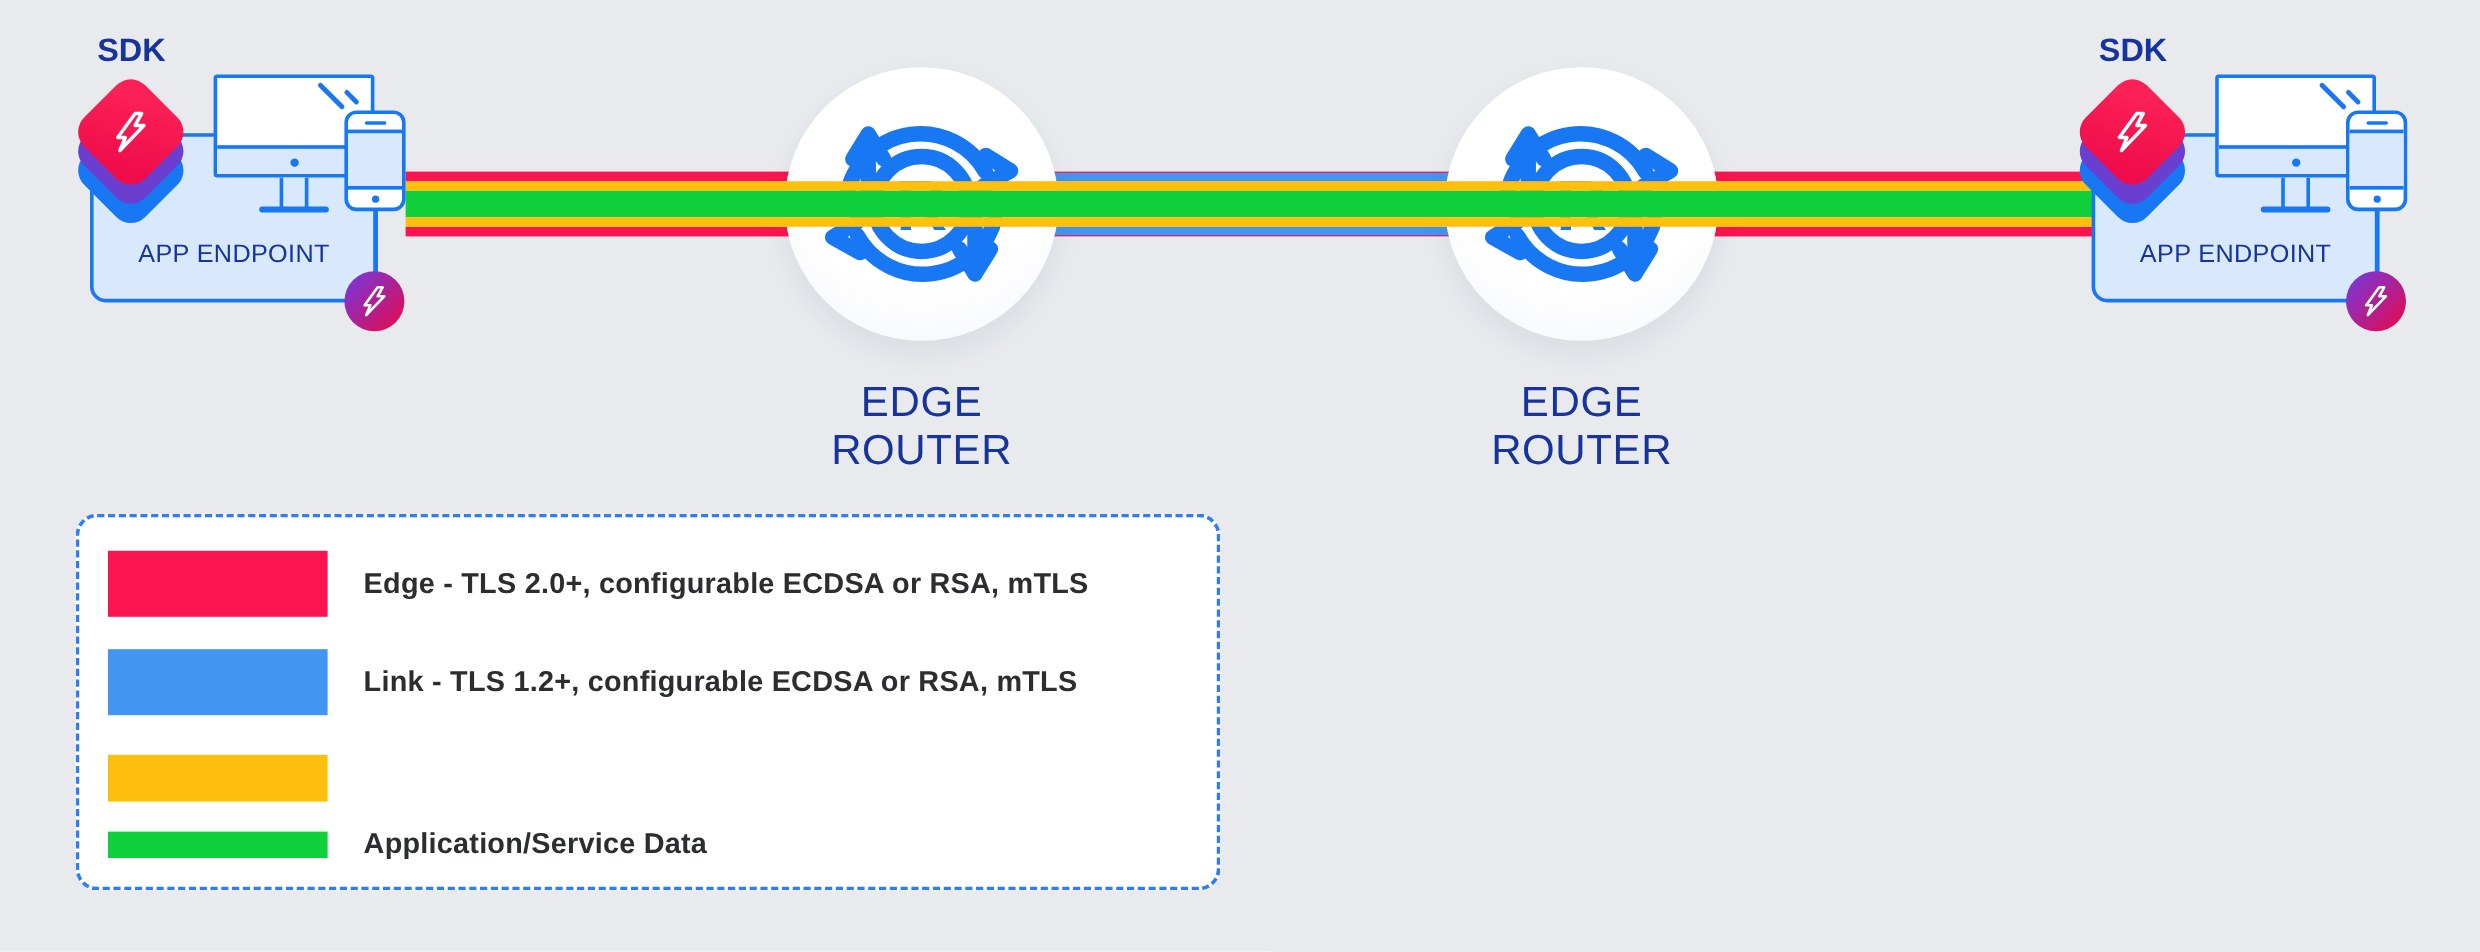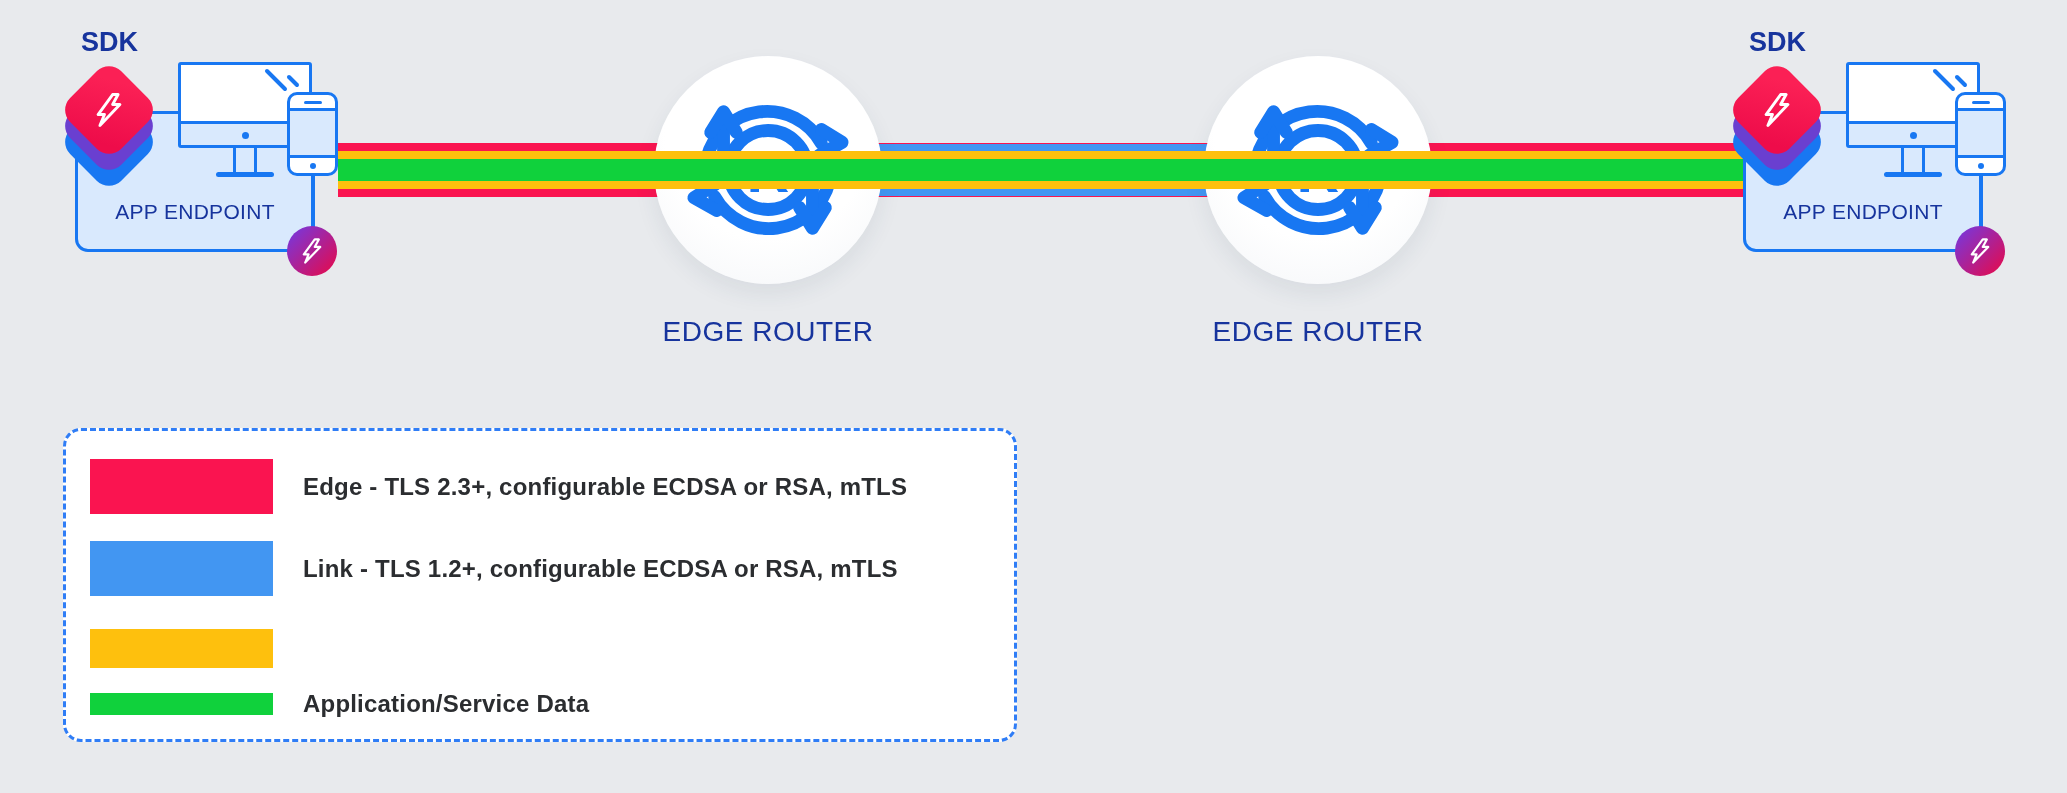--- a/index.html
+++ b/index.html
@@ -22,21 +22,21 @@
     position:absolute;top:56px;width:228px;height:228px;border-radius:50%;
     background:radial-gradient(circle at 50% 35%, #ffffff 55%, #f3f5f8 100%);
     box-shadow:0 10px 22px rgba(40,60,90,.08);z-index:3;
   }
   .router-circle.left{left:654px;} .router-circle.right{left:1204px;}
   .router-icon{position:absolute;top:86px;width:168px;height:168px;z-index:4;color:var(--outline-blue);}
   .router-icon.left{left:684px;} .router-icon.right{left:1234px;}
   .router-letter{font-family:"Liberation Sans",sans-serif;font-size:60px;font-weight:bold;fill:currentColor;}
   .router-label{
     position:absolute;top:316px;width:228px;text-align:center;z-index:6;
-    color:var(--navy-text);font-size:28px;font-weight:400;letter-spacing:.5px;
+    color:var(--navy-text);font-size:35px;font-weight:400;letter-spacing:.5px;
   }
   .router-label.left{left:654px;} .router-label.right{left:1204px;}
   
   .endpoint{position:absolute;top:19px;width:300px;height:262px;z-index:6;}
   .endpoint.left{left:55px;} .endpoint.right{left:1723px;}
   .sdk-label{position:absolute;left:26px;top:8px;font-size:27px;font-weight:600;color:var(--navy-text);}
   .ep-box{
     position:absolute;left:20px;top:92px;width:240px;height:141px;
     background:var(--box-fill);border:3px solid var(--outline-blue);border-radius:13px;
     box-sizing:border-box;
@@ -242,21 +242,21 @@
     <div class="badge">
       <svg width="30" height="30" viewBox="0 0 44 44">
         <path d="M 26 5 L 10 27 L 17 27 L 12 39 L 34 16 L 26 16 L 32 5 Z" fill="none" stroke="#ffffff" stroke-width="3.2" stroke-linejoin="round"></path>
       </svg>
     </div>
   </div>
 
   <div class="legend">
     <div class="legend-row r0">
       <div class="legend-swatch" style="background: rgb(250, 20, 80);"></div>
-      <div class="legend-label">Edge - TLS 2.3+, configurable ECDSA or RSA, mTLS</div>
+      <div class="legend-label">Edge - TLS 2.0+, configurable ECDSA or RSA, mTLS</div>
     </div>
     <div class="legend-row r1">
       <div class="legend-swatch" style="background: rgb(66, 150, 242);"></div>
       <div class="legend-label">Link - TLS 1.2+, configurable ECDSA or RSA, mTLS</div>
     </div>
     <div class="legend-row r2">
       <div class="legend-swatch" style="background: rgb(254, 192, 13);"></div>
     </div>
     <div class="legend-row r3">
       <div class="legend-swatch" style="background: rgb(16, 209, 60);"></div>

